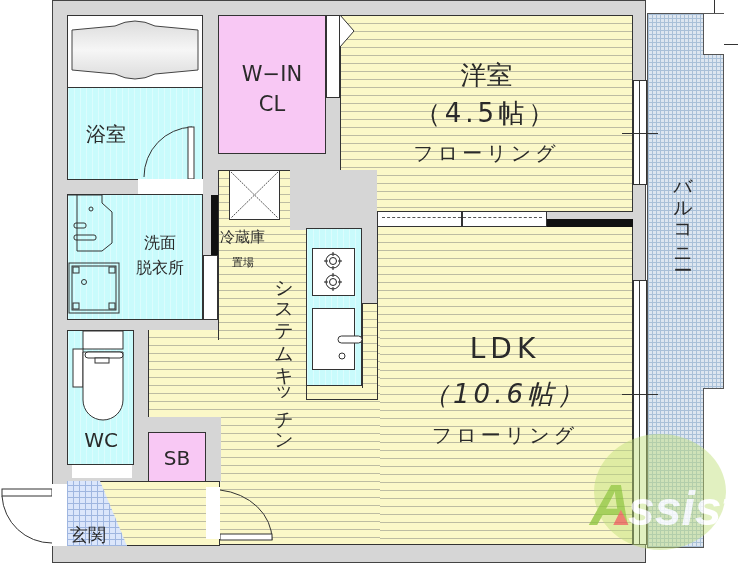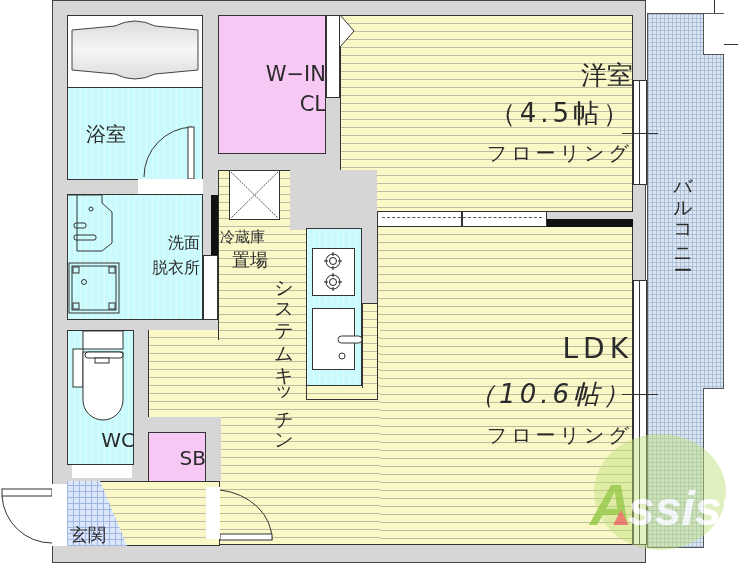--- a/index.html
+++ b/index.html
@@ -24,21 +24,21 @@
       repeating-linear-gradient(90deg, #a9c0d8 0, #a9c0d8 1px, transparent 1px, transparent 4px),
       repeating-linear-gradient(0deg, #a9c0d8 0, #a9c0d8 1px, transparent 1px, transparent 4px);
     border:1px solid #555;
   }
   .genkan-tile {
     background-color:#dbe6fb;
     background-image:
       repeating-linear-gradient(90deg, #9fb6e0 0, #9fb6e0 1px, transparent 1px, transparent 6px),
       repeating-linear-gradient(0deg, #9fb6e0 0, #9fb6e0 1px, transparent 1px, transparent 6px);
   }
-  .label { position:absolute; text-align:right; color:#2a2a2a; white-space:nowrap; }
+  .label { position:absolute; text-align:center; color:#2a2a2a; white-space:nowrap; }
   .vlabel { writing-mode:vertical-rl; text-orientation:upright; letter-spacing:2px; }
   .window { background:#fff; border:1px solid #333; }
   .bar-black { background:#111; }
   svg { position:absolute; overflow:visible; }
 </style>
 </head>
 <body>
 
 <div class="abs wall" style="left:52px; top:0; width:596px; height:563px; border:1px solid #444;"></div>
 <div class="abs" style="left:0; top:548px; width:52px; height:15px; background:#fff;"></div>
@@ -121,21 +121,21 @@
 <div class="label" style="left:120px; top:258px; width:80px; font-size:16px;">脱衣所</div>
 <div class="abs bar-black" style="left:211px; top:195px; width:7px; height:60px;"></div>
 <div class="abs window" style="left:203px; top:255px; width:15px; height:65px;"></div>
 
 <div class="abs" style="left:229px; top:170px; width:51px; height:50px; background:#fff; border:1px solid #333;"></div>
 <svg width="51" height="50" style="left:229px; top:170px;">
   <line x1="2" y1="2" x2="49" y2="48" stroke="#555" stroke-dasharray="2,1"></line>
   <line x1="49" y1="2" x2="2" y2="48" stroke="#555" stroke-dasharray="2,1"></line>
 </svg>
 <div class="label" style="left:220px; top:228px; font-size:15px;">冷蔵庫</div>
-<div class="label" style="left:232px; top:248px; font-size:18px;">置場</div>
+<div class="label" style="left:232px; top:255px; font-size:11px;">置場</div>
 
 <div class="abs wall" style="left:290px; top:170px; width:87px; height:60px;"></div>
 
 <div class="abs floor-tile-blue" style="left:306px; top:228px; width:56px; height:161px;"></div>
 <div class="abs floor-wood" style="left:306px; top:385px; width:72px; height:15px;"></div>
 <div class="abs floor-wood" style="left:362px; top:303px; width:16px; height:85px; border-bottom:none;"></div>
 <div class="abs" style="left:312px; top:248px; width:43px; height:48px; background:#fff; border:1px solid #333;"></div>
 <svg width="24" height="44" style="left:321px; top:250px;">
   <g fill="none" stroke="#222">
     <circle cx="12" cy="11" r="7"></circle>

